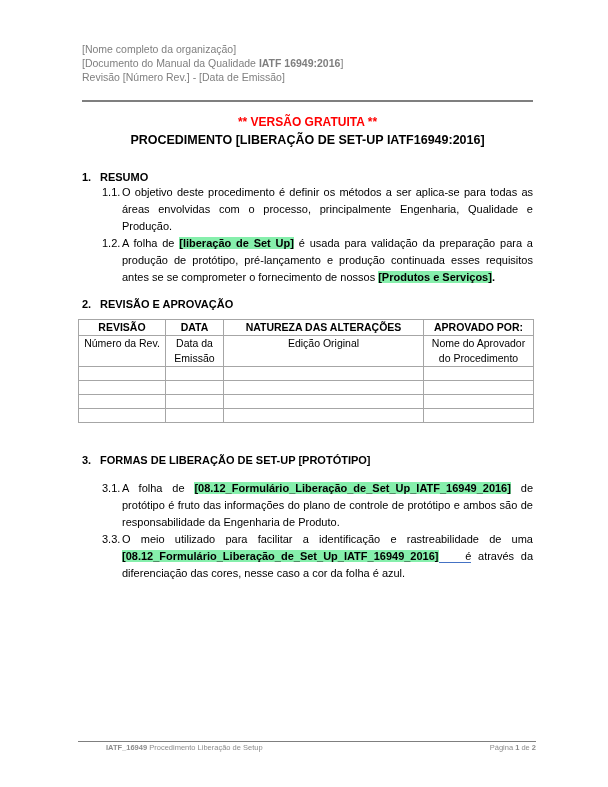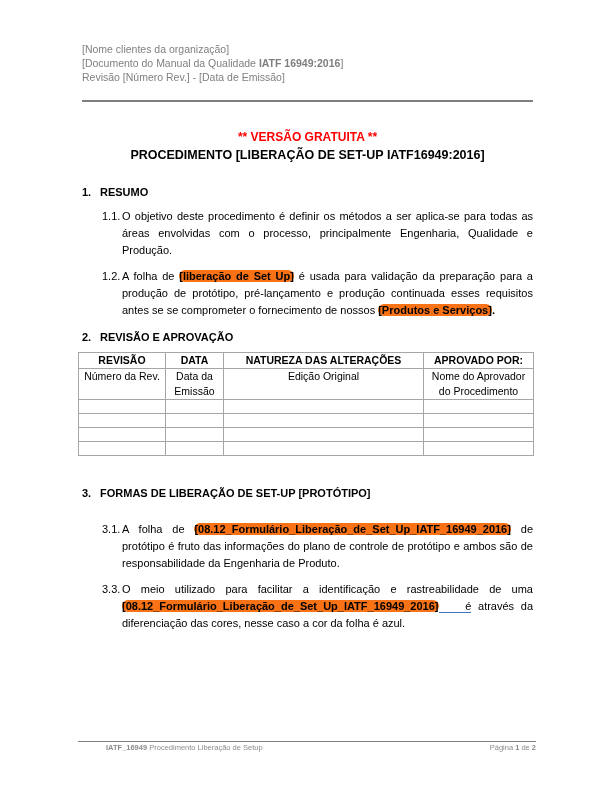--- a/index.html
+++ b/index.html
@@ -7,35 +7,35 @@
     width:608px;height:787px;background:#ffffff;position:relative;overflow:hidden;
     font-family:"Liberation Sans", sans-serif;color:#000;
     -webkit-font-smoothing:antialiased;
   }
   .page{position:absolute;inset:0;padding:42px 75px 0 82px;box-sizing:border-box;}
   
   .hdr{color:#7f7f7f;font-size:10.5px;line-height:14px;}
   .hdr .b{font-weight:bold;}
   .hdr-rule{border:none;border-top:2px solid #7f7f7f;margin:16px 0 0 0;}
   
-  .titles{margin-top:28px;text-align:center;}
+  .titles{margin-top:13px;text-align:center;}
   .t1{color:#ff0000;font-weight:bold;font-size:12px;line-height:15px;}
   .t2{font-weight:bold;font-size:12.5px;line-height:17px;margin-top:2px;}
   
   .sec{display:flex;font-weight:bold;font-size:11px;line-height:14px;}
   .sec .num{width:18px;flex:none;}
   .mt-s1{margin-top:21px;}
   .mt-s2{margin-top:11px;}
   .mt-s3{margin-top:30px;}
-  .item{display:flex;font-size:11px;line-height:17px;margin-top:9px;}
+  .item{display:flex;font-size:11px;line-height:17px;margin-top:0;}
   .item .num{width:20px;flex:none;margin-left:20px;}
   .item .txt{flex:1;}
   .justify{text-align:justify;}
   .b{font-weight:bold;}
-  .hl{background:#f97316;border-radius:6px;}
+  .hl{background:#86efac;}
   .blue-ul{border-bottom:1.5px solid #4472c4;white-space:pre;}
   
   table.rev{border-collapse:collapse;margin:8px 0 0 -4px;width:455px;table-layout:fixed;
     font-size:10.5px;line-height:15px;}
   table.rev th,table.rev td{border:1px solid #a6a6a6;text-align:center;vertical-align:top;
     padding:0 3px;overflow:hidden;}
   table.rev th{font-weight:bold;height:15px;}
   table.rev td{height:15px;}
   tr.empty td{height:13px;}
   
@@ -43,21 +43,21 @@
   .f-rule{border:none;border-top:1px solid #7f7f7f;margin:0 0 1px 0;}
   .f-row1{display:flex;justify-content:space-between;padding-left:28px;}
   .f-row2{text-align:center;}
 </style>
 </head>
 <body>
 
 <div class="page">
 
   <div class="hdr">
-    <div>[Nome clientes da organização]</div>
+    <div>[Nome completo da organização]</div>
     <div><span>[Documento do Manual da Qualidade </span><span class="b">IATF 16949:2016</span><span>]</span></div>
     <div>Revisão [Número Rev.] - [Data de Emissão]</div>
   </div>
   <hr class="hdr-rule">
 
   <div class="titles">
     <div class="t1">** VERSÃO GRATUITA **</div>
     <div class="t2">PROCEDIMENTO [LIBERAÇÃO DE SET-UP IATF16949:2016]</div>
   </div>
 
@@ -129,21 +129,21 @@
           <td></td>
       </tr>
     </tbody>
   </table>
 
   <div class="sec mt-s3">
     <span class="num">3.</span>
     <span>FORMAS DE LIBERAÇÃO DE SET-UP [PROTÓTIPO]</span>
   </div>
 
-  <div class="item" style="margin-top:21px">
+  <div class="item" style="margin-top:13px">
     <span class="num">3.1.</span>
     <div class="txt justify"><span>A folha de </span><span class="hl b">[08.12_Formulário_Liberação_de_Set_Up_IATF_16949_2016]</span><span> de protótipo é fruto das informações do plano de controle de protótipo e ambos são de responsabilidade da Engenharia de Produto.</span></div>
   </div>
 
 
   <div class="item">
     <span class="num">3.3.</span>
     <div class="txt justify"><span>O meio utilizado para facilitar a identificação e rastreabilidade de uma </span><span class="hl b">[08.12_Formulário_Liberação_de_Set_Up_IATF_16949_2016]</span><span class="blue-ul">&nbsp;&nbsp;&nbsp; é</span><span> através da diferenciação das cores, nesse caso a cor da folha é azul.</span></div>
   </div>
 

